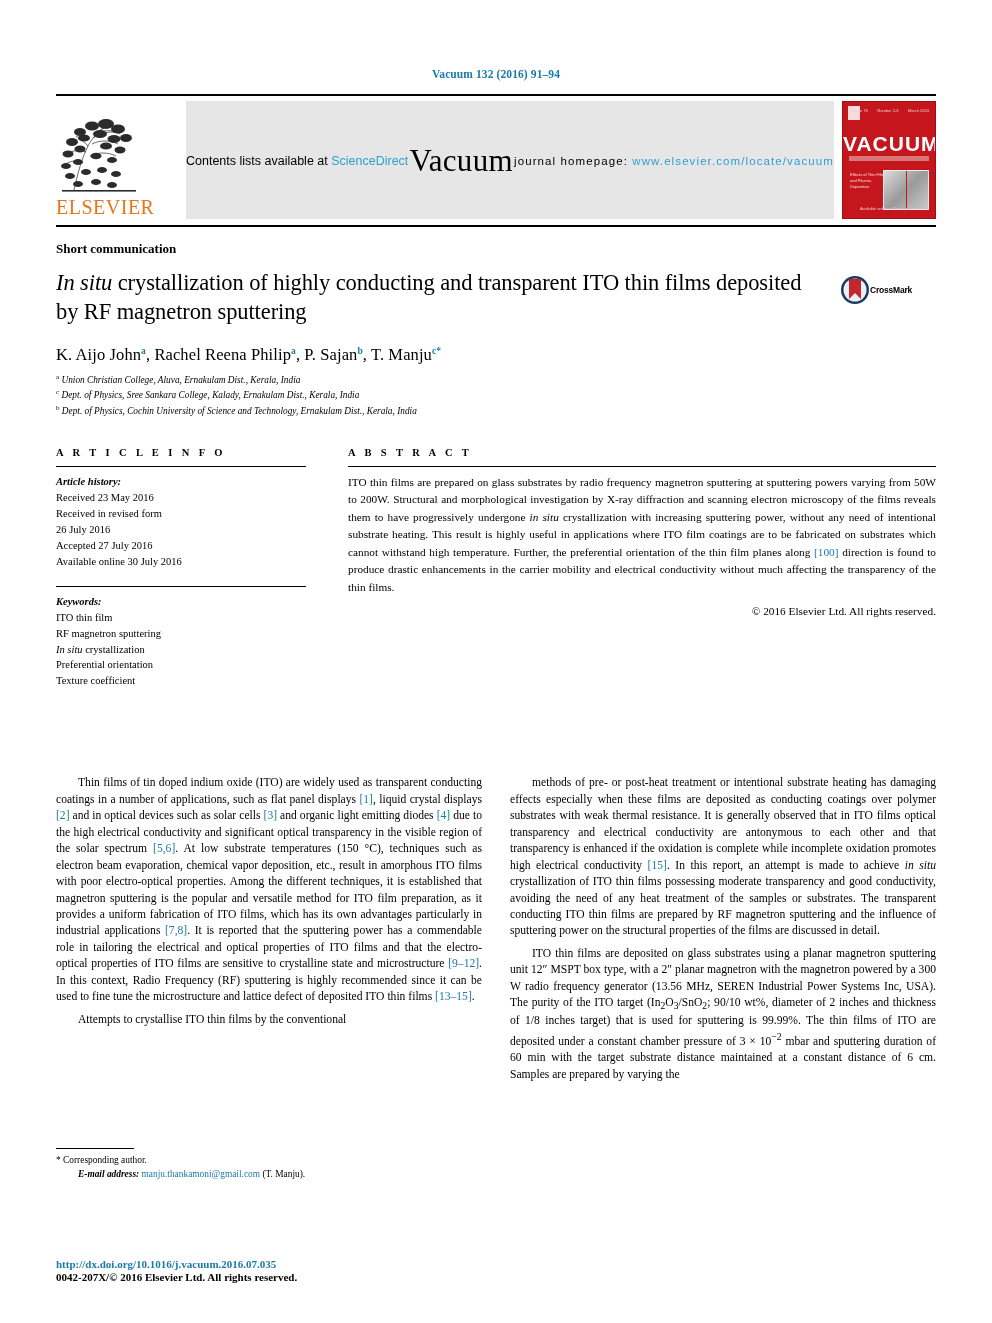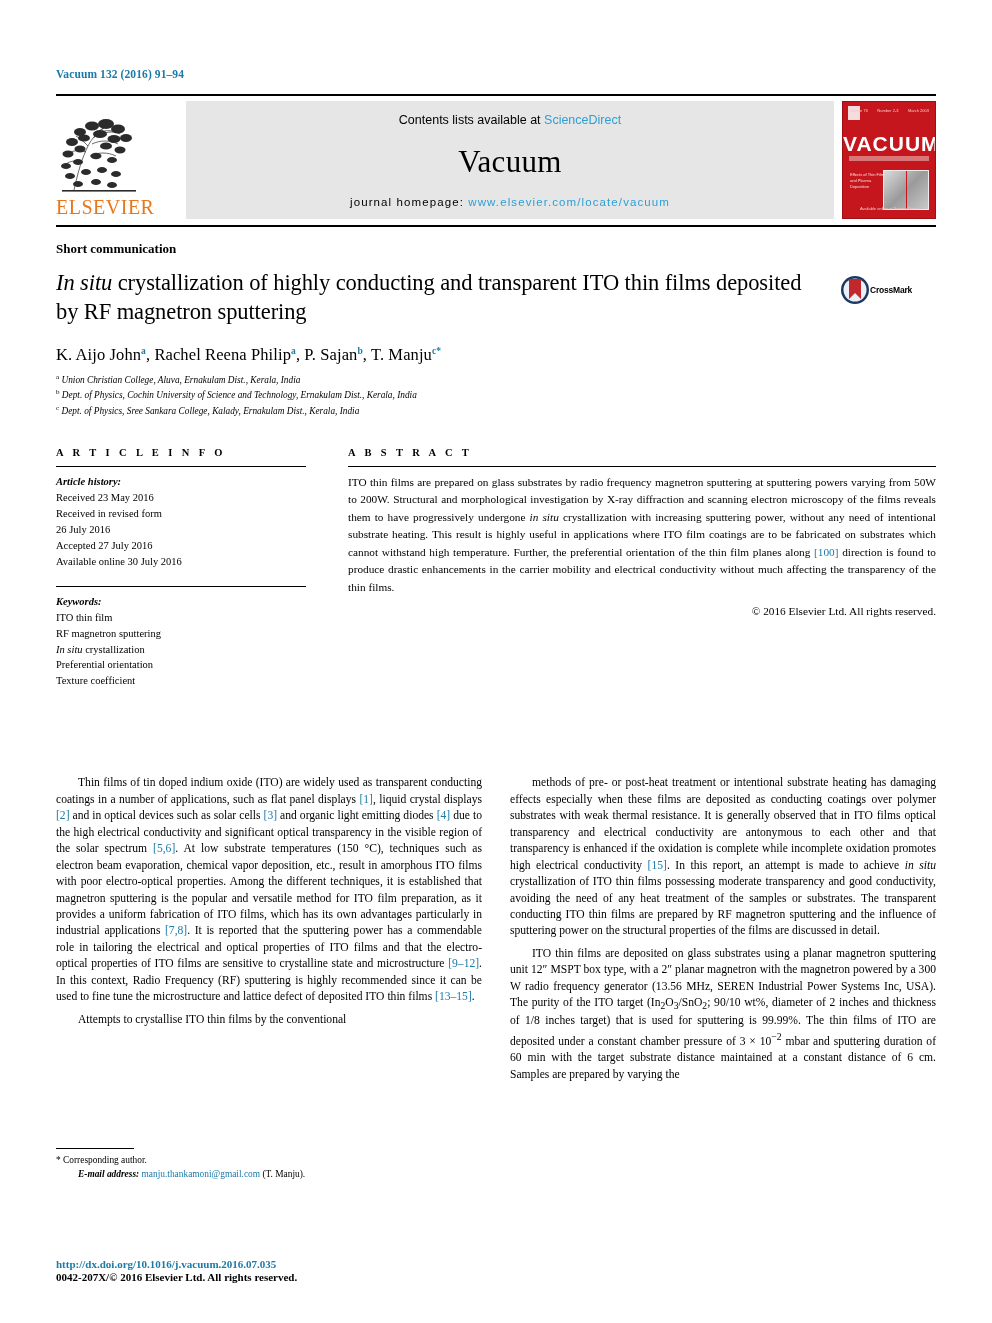--- a/index.html
+++ b/index.html
@@ -18,21 +18,21 @@
   .page {
     position: relative;
     width: 992px;
     height: 1323px;
     box-sizing: border-box;
     padding: 0 56px;
   }
 
   
   .running-head {
-    text-align: left;
+    text-align: center;
     color: #1a7aa8;
     font-size: 11.5px;
     font-weight: bold;
     padding-top: 68px;
     letter-spacing: .1px;
   }
 
   
   .masthead-rule {
     border-top: 2.2px solid #000;
@@ -59,21 +59,21 @@
     font-size: 20px;
     letter-spacing: .5px;
     line-height: 1;
     margin-top: 1px;
   }
   .masthead-center {
     flex: 1 1 auto;
     background: #e6e6e6;
     margin: 0 8px 0 8px;
     display: flex;
-    flex-direction: column;
+    flex-direction: row;
     align-items: center;
     justify-content: space-between;
     padding: 12px 0 11px 0;
   }
   .contents-line {
     font-size: 12.5px;
     font-family: "Liberation Sans", sans-serif;
   }
   .sd-link { color: #2e9fd4; }
   .journal-title {
@@ -379,22 +379,22 @@
 
   <div class="authors">
     <span>K. Aijo John</span><sup>a</sup>,
     <span>Rachel Reena Philip</span><sup>a</sup>,
     <span>P. Sajan</span><sup>b</sup>,
     <span>T. Manju</span><sup>c</sup><sup class="corr">*</sup>
   </div>
 
   <div class="affiliations">
     <div><sup>a</sup> <span>Union Christian College, Aluva, Ernakulam Dist., Kerala, India</span></div>
+    <div><sup>c</sup> <span>Dept. of Physics, Sree Sankara College, Kalady, Ernakulam Dist., Kerala, India</span></div>
     <div><sup>b</sup> <span>Dept. of Physics, Cochin University of Science and Technology, Ernakulam Dist., Kerala, India</span></div>
-    <div><sup>c</sup> <span>Dept. of Physics, Sree Sankara College, Kalady, Ernakulam Dist., Kerala, India</span></div>
   </div>
 
   <div class="infoabs">
 
     <div class="info-col">
       <div class="sec-head">A R T I C L E   I N F O</div>
       <div class="sec-rule">
         <div class="info-block">
           <div class="lbl">Article history:</div>
           <div>Received 23 May 2016</div>

